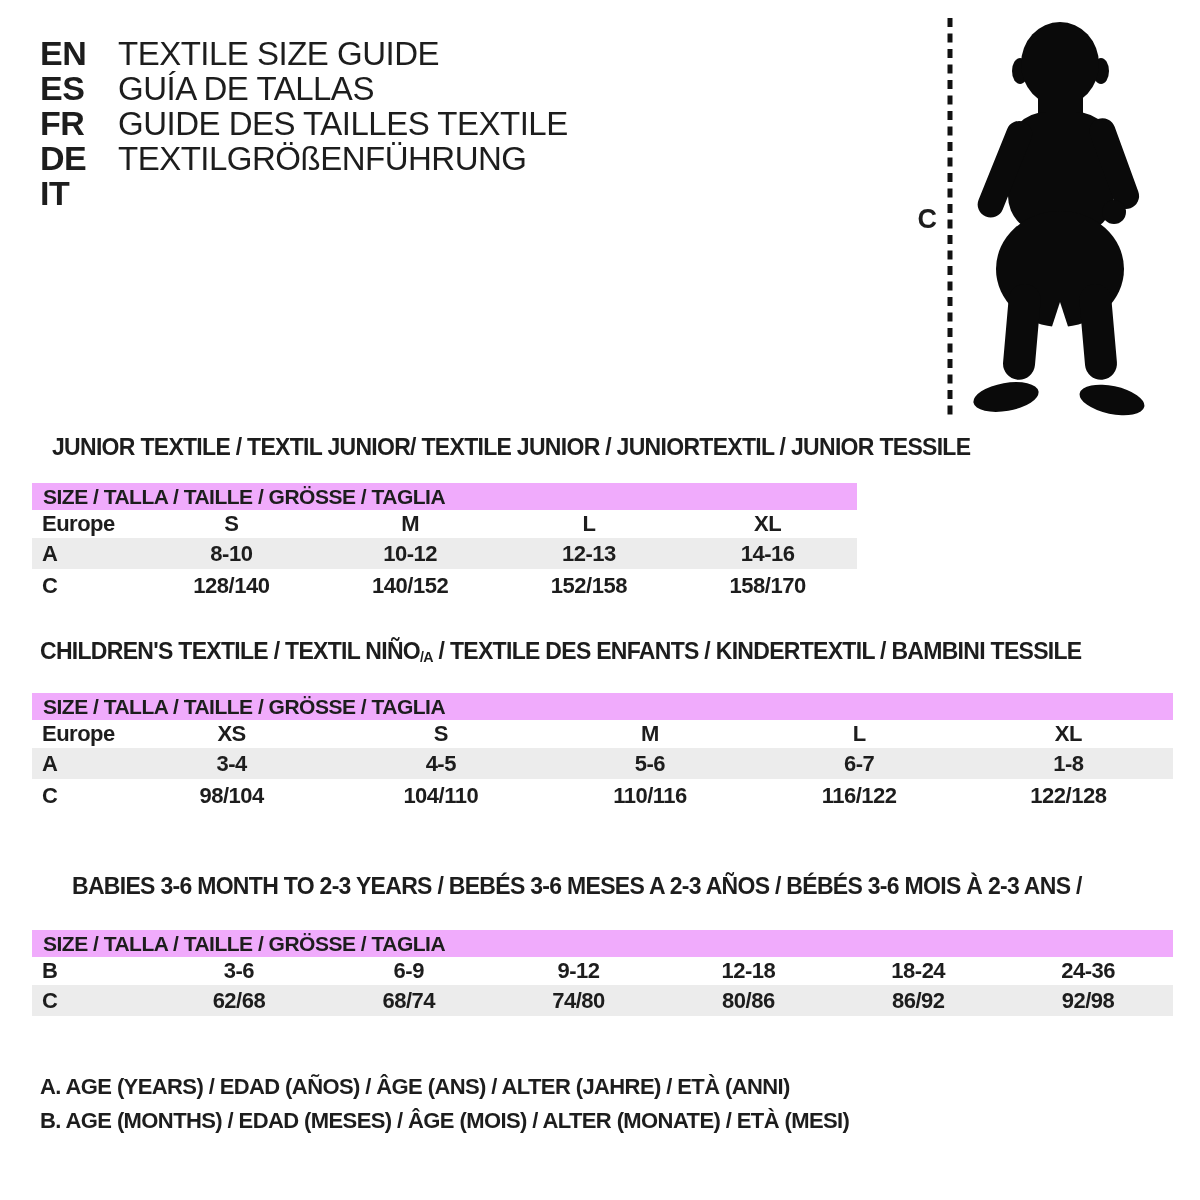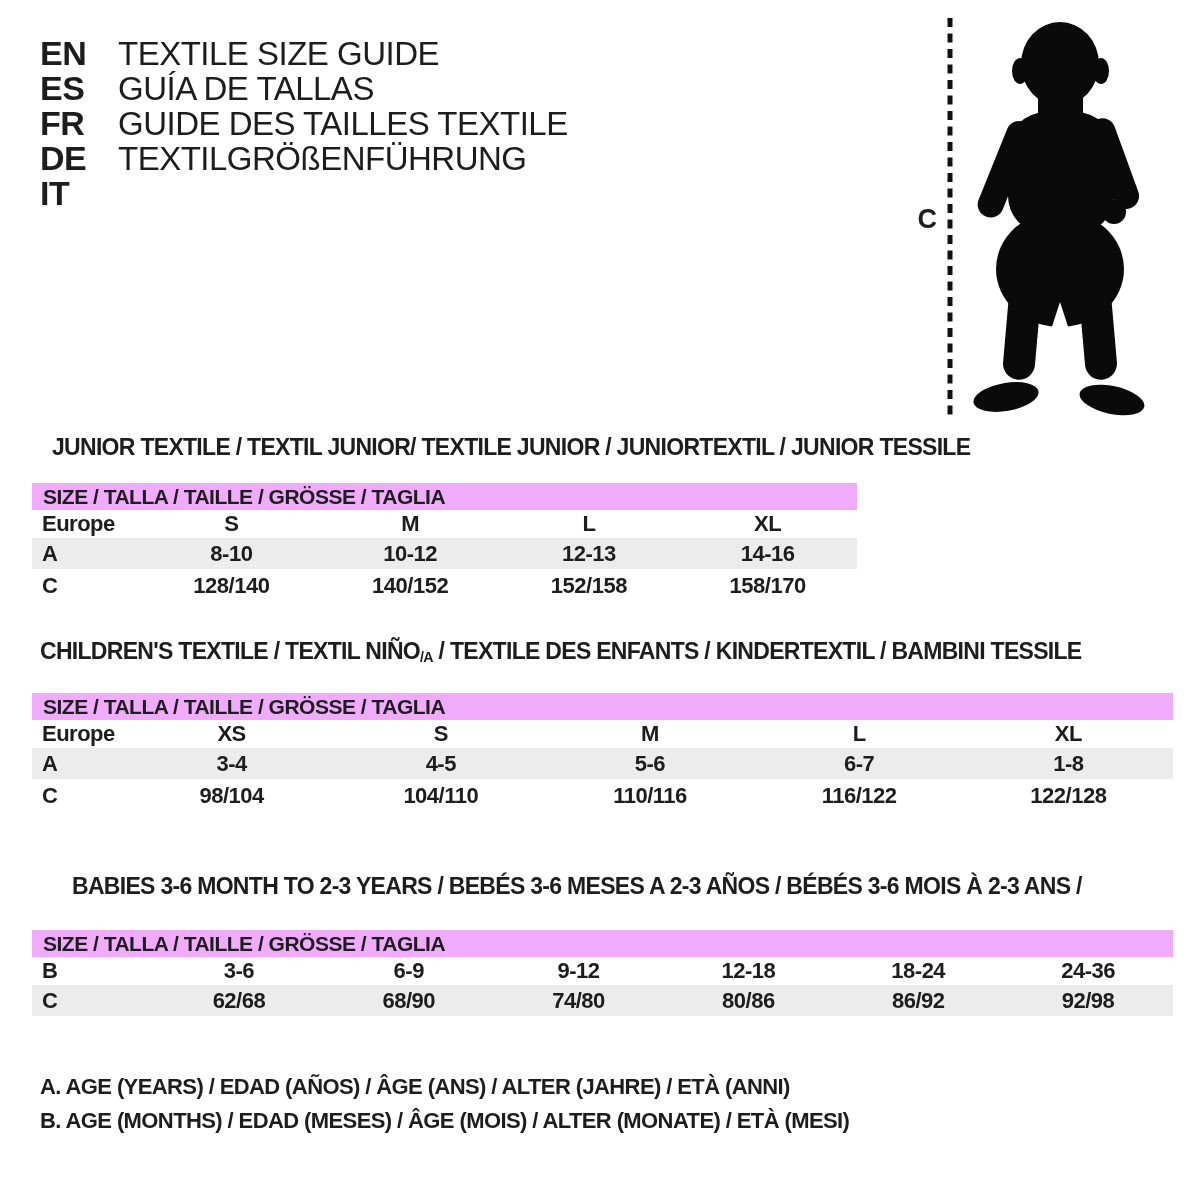--- a/index.html
+++ b/index.html
@@ -220,21 +220,21 @@
         <td>3-6</td>
         <td>6-9</td>
         <td>9-12</td>
         <td>12-18</td>
         <td>18-24</td>
         <td>24-36</td>
       </tr>
       <tr class="row-mid shaded">
         <td class="lbl">C</td>
         <td>62/68</td>
-        <td>68/90</td>
+        <td>68/74</td>
         <td>74/80</td>
         <td>80/86</td>
         <td>86/92</td>
         <td>92/98</td>
       </tr>
     </tbody>
       </table>
   </div>
 
   <div class="abs" style="left:40px;top:1070px;">

